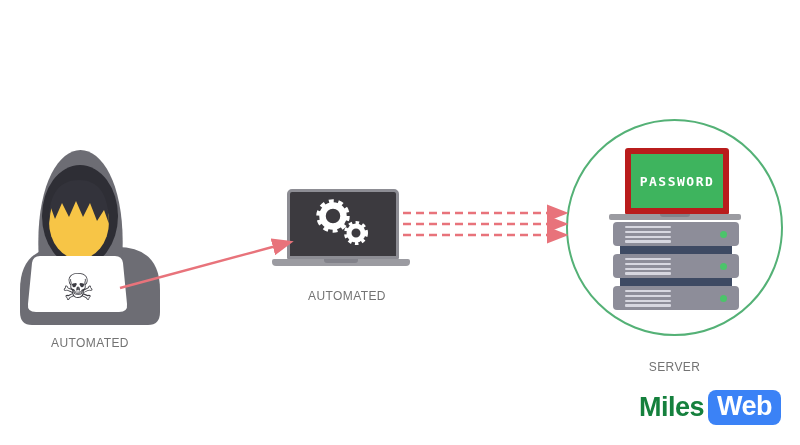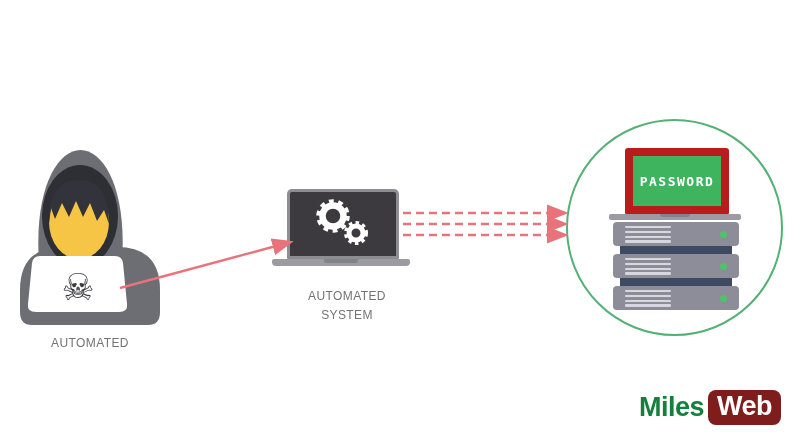--- a/index.html
+++ b/index.html
@@ -34,21 +34,21 @@
   }
 
   
   .server-circle {
     position:absolute; left:566px; top:119px; width:217px; height:217px;
     border:2.5px solid #54b176; border-radius:50%;
     background:#ffffff;
   }
   .sv-lid {
     position:absolute; left:625px; top:148px; width:104px; height:66px;
-    background:#3eb45e; border:8px solid #b91c1c; border-radius:3px 3px 1px 1px;
+    background:#3eb45e; border:6px solid #b91c1c; border-radius:3px 3px 1px 1px;
     display:flex; align-items:center; justify-content:center;
   }
   .sv-lid .screen-text {
     font-family:"DejaVu Sans Mono", monospace;
     font-weight:bold; font-size:13px; letter-spacing:1.5px; color:#ffffff;
   }
   .sv-base {
     position:absolute; left:609px; top:214px; width:132px; height:5.5px;
     background:#9b9ba1; border-radius:2px;
   }
@@ -70,21 +70,21 @@
   }
 
   
   .brand {
     position:absolute; left:639px; top:390px; display:flex; align-items:center;
   }
   .brand-primary {
     color:#15803d; font-weight:bold; font-size:27px; letter-spacing:-0.5px;
   }
   .brand-box {
-    margin-left:4px; background:#7f1d1d; border-radius:8px;
+    margin-left:4px; background:#3b82f6; border-radius:8px;
     padding:1px 9px 3px 9px;
   }
   .brand-secondary {
     color:#ffffff; font-weight:bold; font-size:27px; letter-spacing:-0.5px;
   }
 
   svg { display:block; }
   .overlay { pointer-events:none; }
 </style>
 </head>
@@ -178,23 +178,23 @@
 
     <line x1="403" y1="213" x2="550" y2="213" stroke="#e8737b" stroke-width="2.4" stroke-dasharray="8 5" marker-end="url(#ah)"></line>
     <line x1="403" y1="224" x2="550" y2="224" stroke="#e8737b" stroke-width="2.4" stroke-dasharray="8 5" marker-end="url(#ah)"></line>
     <line x1="403" y1="235" x2="550" y2="235" stroke="#e8737b" stroke-width="2.4" stroke-dasharray="8 5" marker-end="url(#ah)"></line>
   </svg>
 
   <div class="node-label" style="left:15px; top:328px; width:150px;">AUTOMATED</div>
 
   <div class="node-label" style="left:277px; top:281px; width:140px;">
     <div>AUTOMATED</div>
-    <div>SYSTEM</div>
-  </div>
-
+  </div>
+
+  <div class="node-label" style="left:566px; top:352px; width:217px;">SERVER</div>
 
   <div class="brand">
     <span class="brand-primary">Miles</span>
     <span class="brand-box">
       <span class="brand-secondary">Web</span>
     </span>
   </div>
 
 </div>
 

